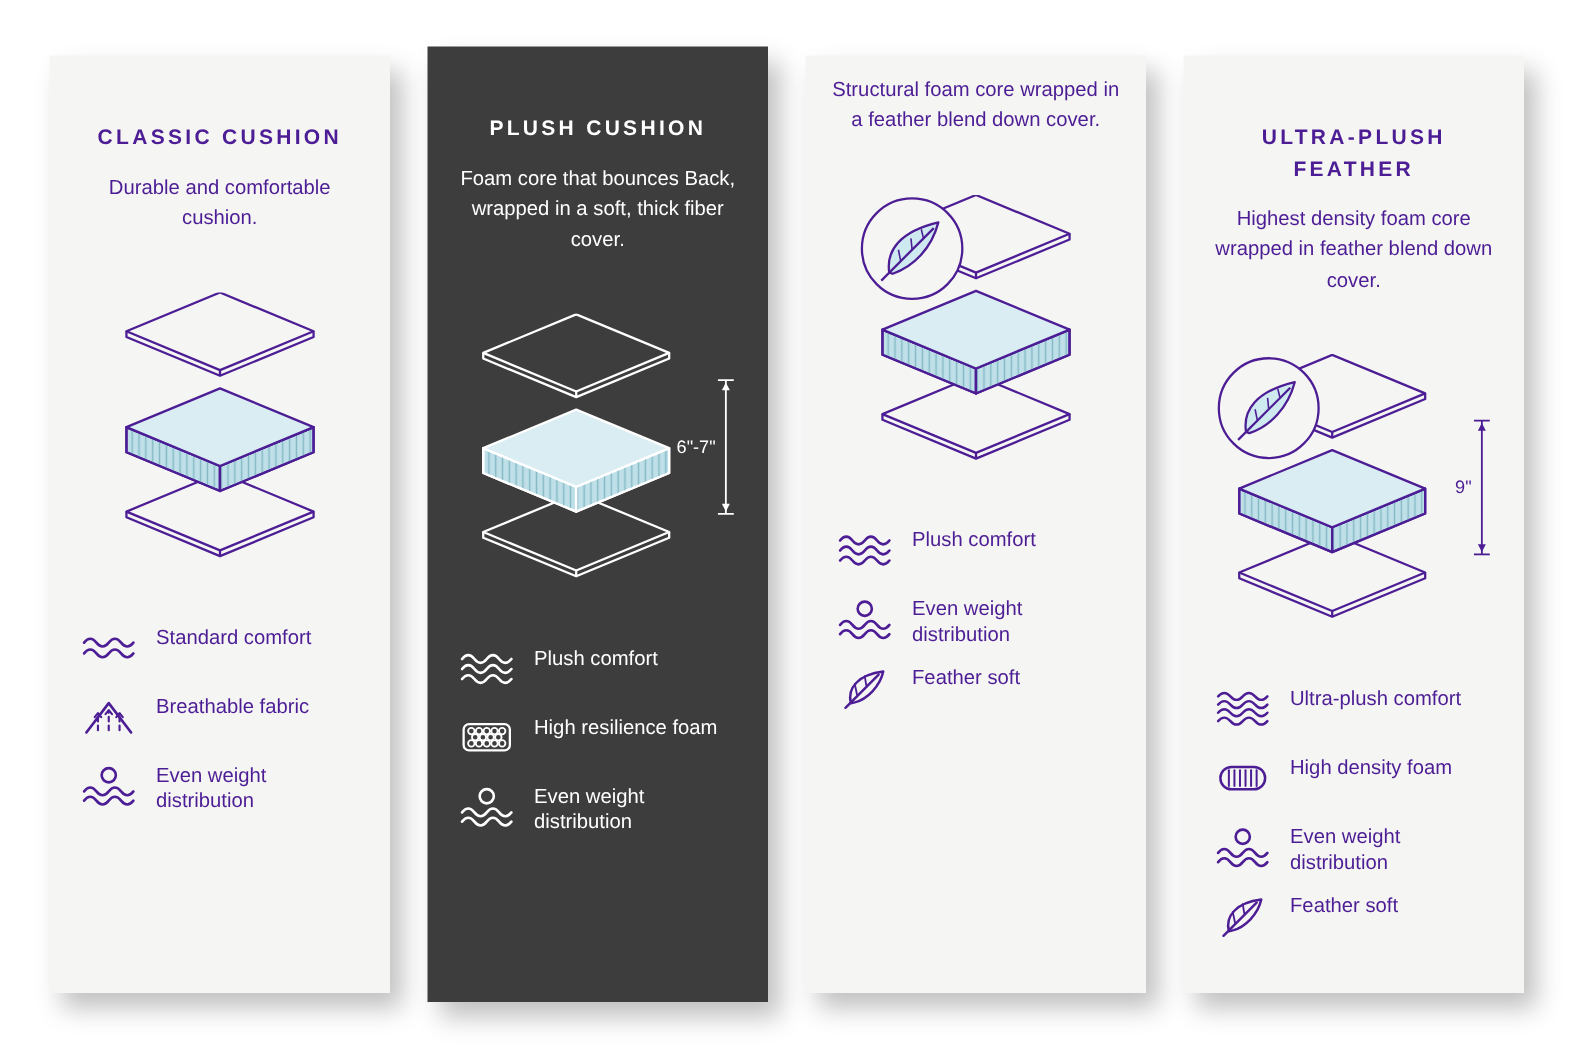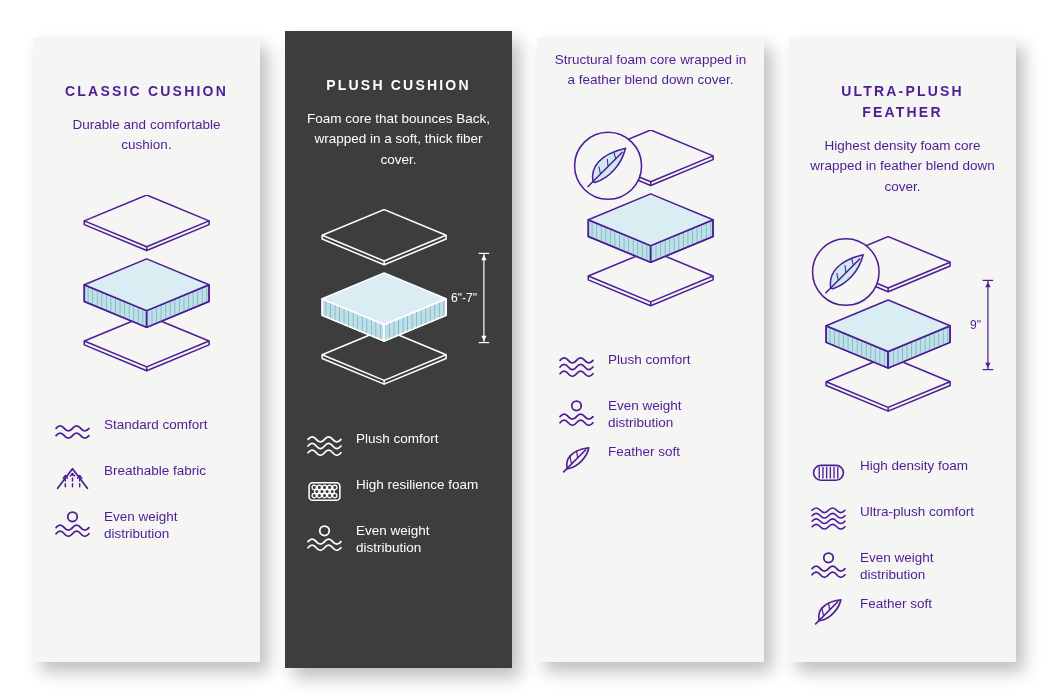--- a/index.html
+++ b/index.html
@@ -340,32 +340,32 @@
         <g>
           <use href="#dim" transform="translate(242,58)"></use>
           <text class="dimtext" x="233" y="122" text-anchor="end">9"</text>
         </g>
       </svg>
     </div>
     <ul class="features">
       <li class="feature">
         <span class="ficon">
             <svg viewBox="0 0 36 30">
+              <use href="#i-waves4"></use>
+            </svg>
+          </span>
+        <span class="flabel">Ultra-plush comfort</span>
+      </li>
+      <li class="feature">
+        <span class="ficon">
+            <svg viewBox="0 0 36 30">
               <use href="#i-density"></use>
             </svg>
           </span>
         <span class="flabel">High density foam</span>
-      </li>
-      <li class="feature">
-        <span class="ficon">
-            <svg viewBox="0 0 36 30">
-              <use href="#i-waves4"></use>
-            </svg>
-          </span>
-        <span class="flabel">Ultra-plush comfort</span>
       </li>
       <li class="feature">
         <span class="ficon">
             <svg viewBox="0 0 36 30">
               <use href="#i-weight"></use>
             </svg>
           </span>
         <span class="flabel">Even weight distribution</span>
       </li>
       <li class="feature">

